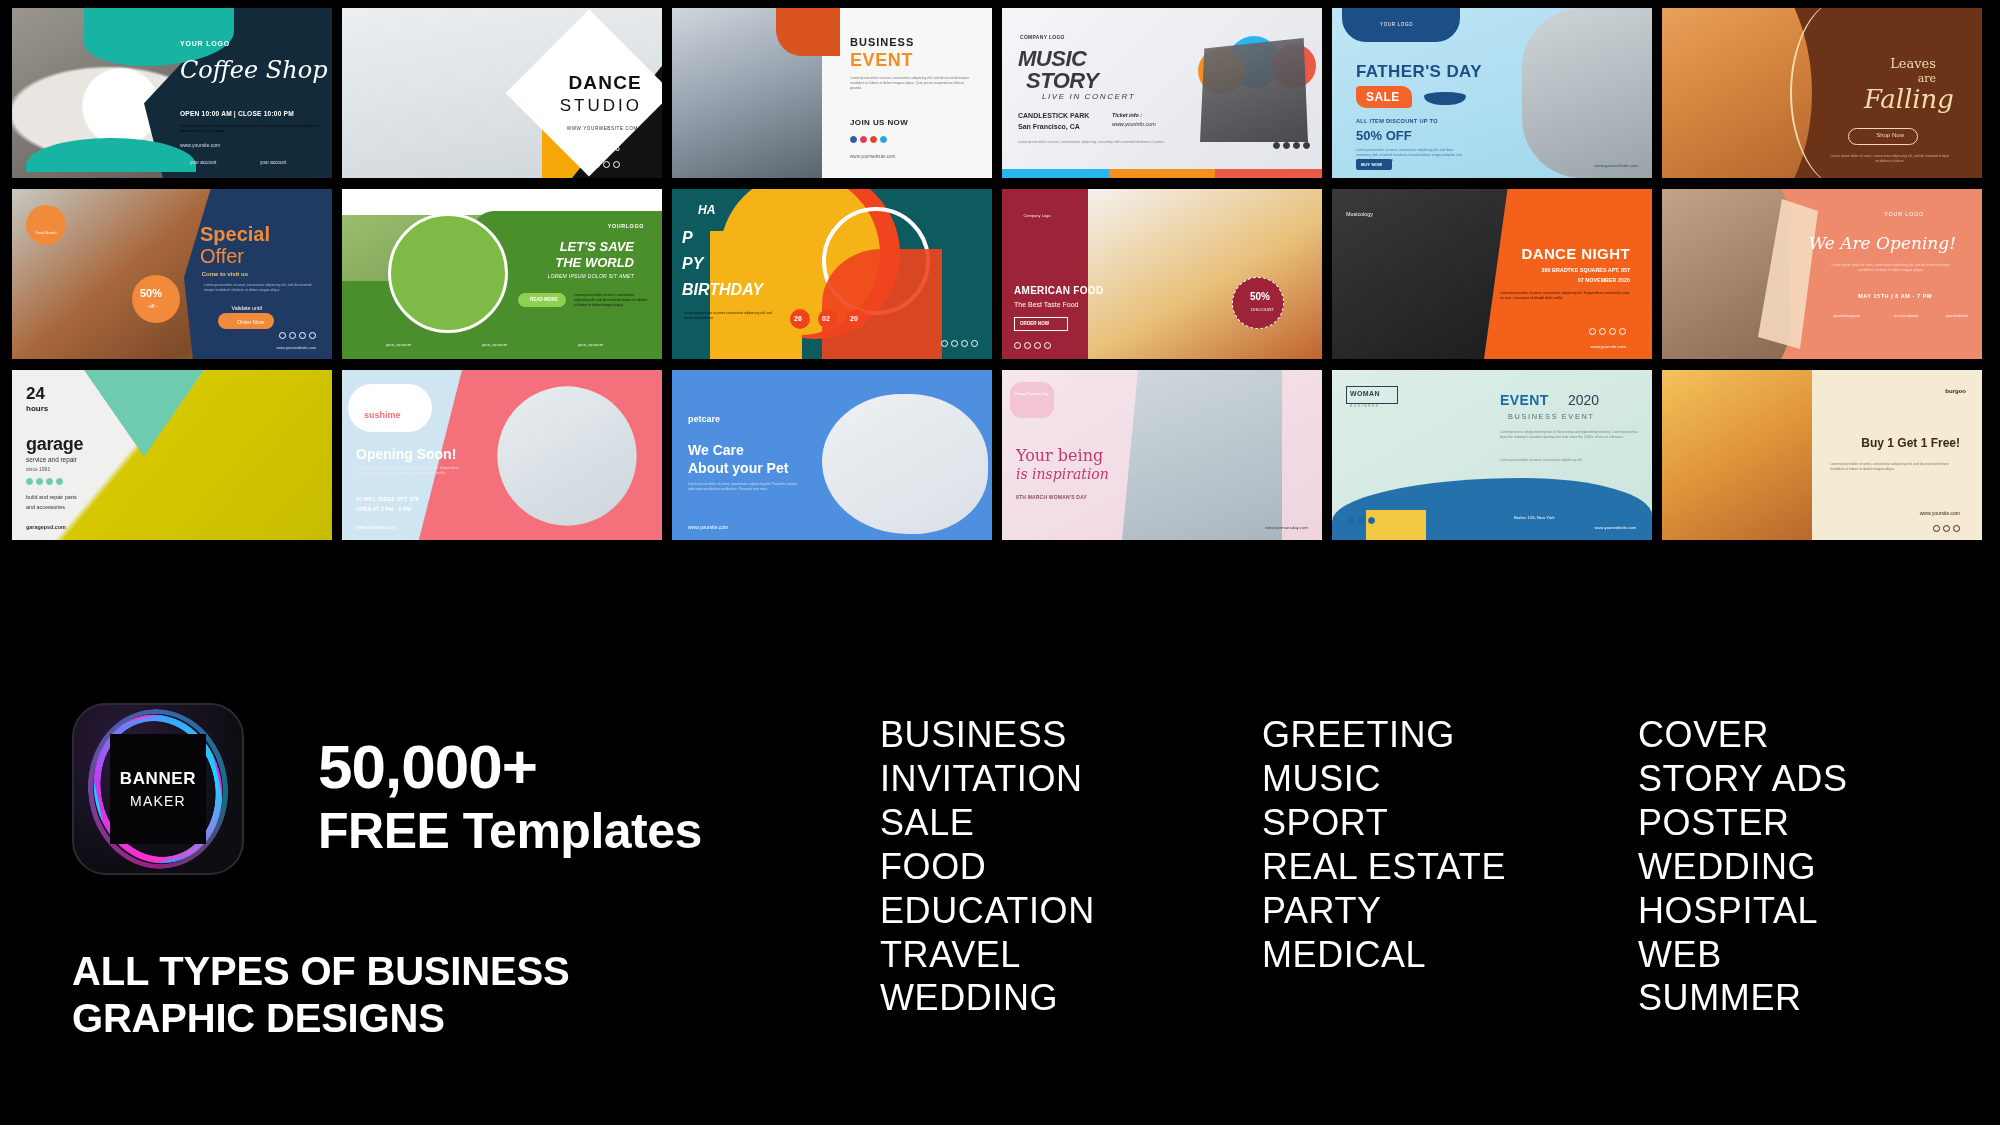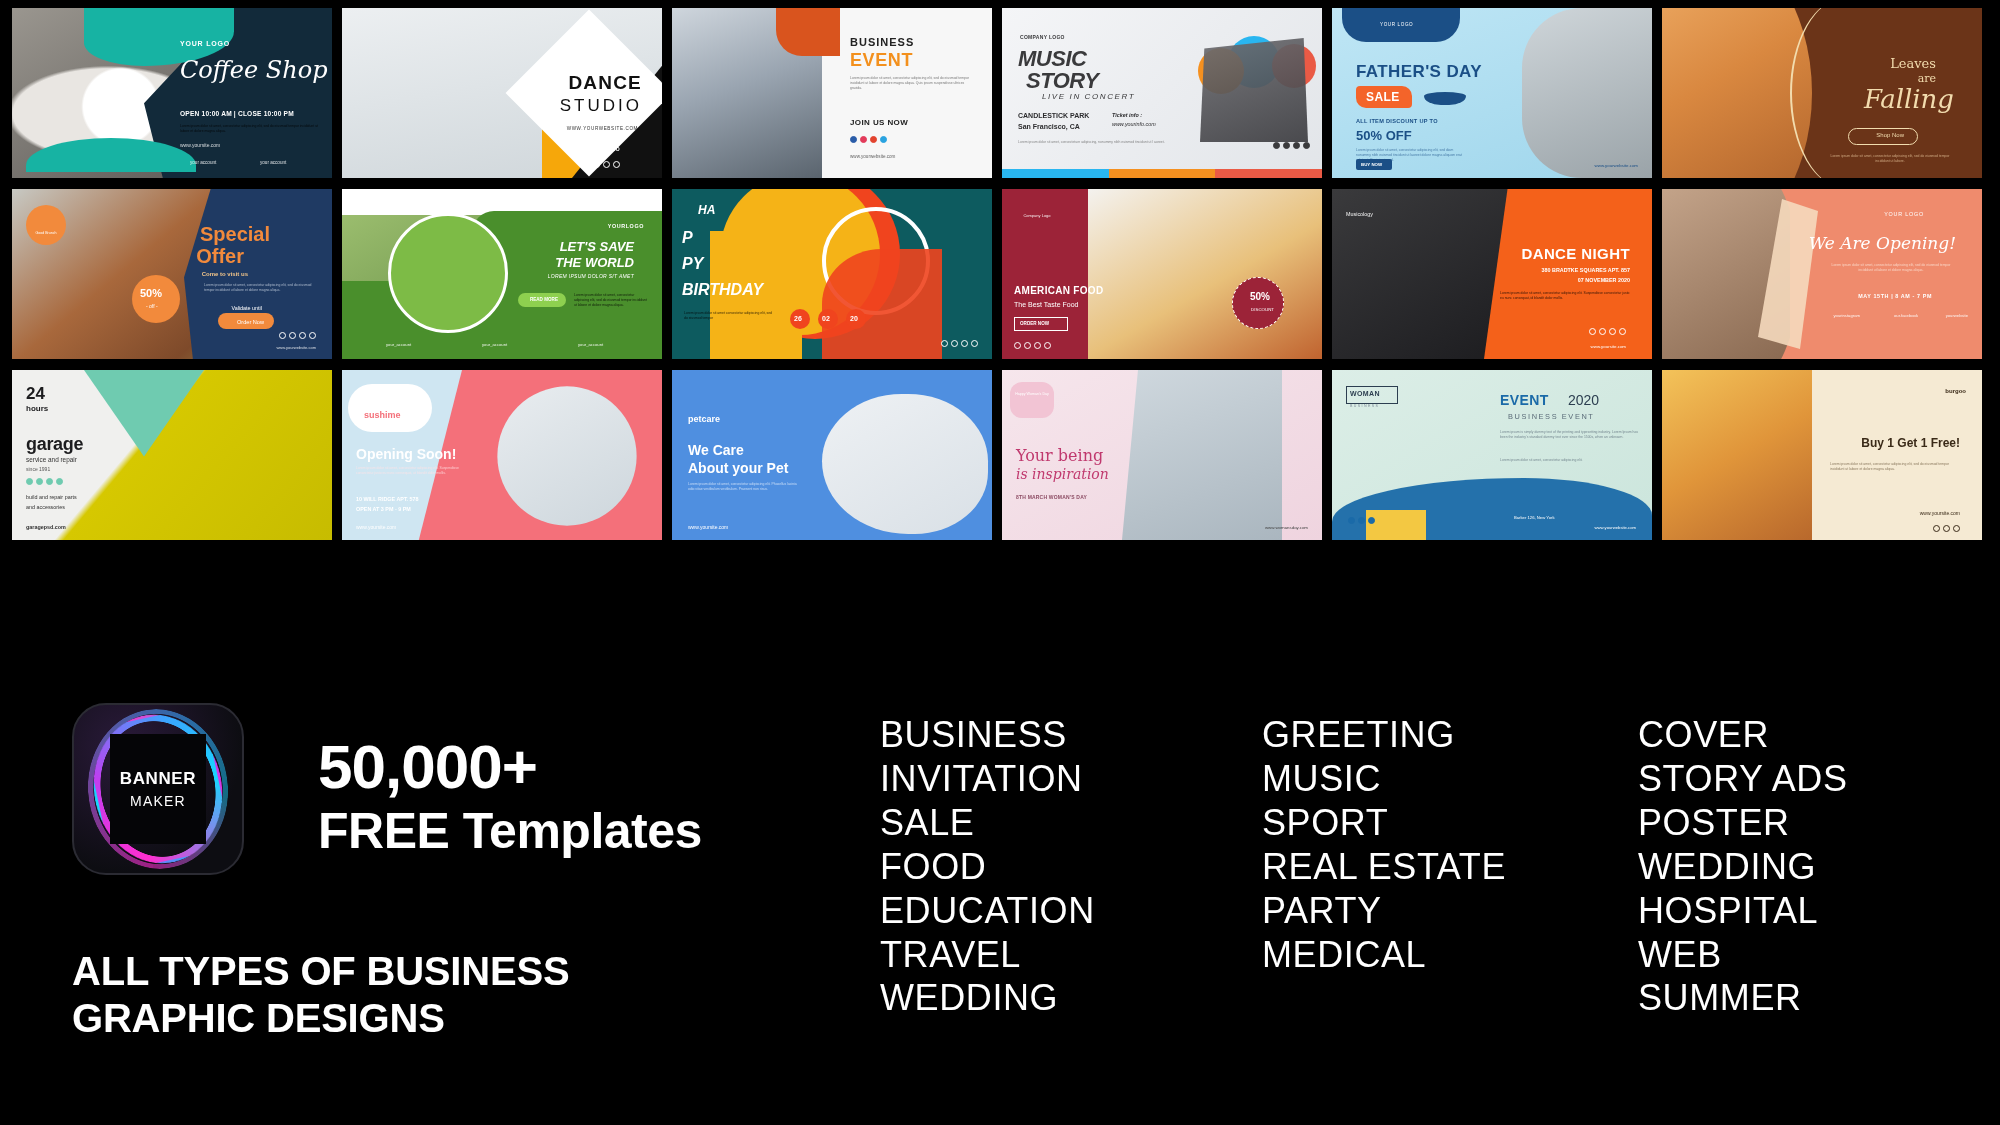--- a/index.html
+++ b/index.html
@@ -207,21 +207,21 @@
 
     <div class="grid-row">
 
       <div class="thumb">
         <div class="ph photo-food"></div>
         <div style="position:absolute;right:0;top:0;width:148px;height:170px;background:#1f3a63;
                     clip-path:polygon(18% 0,100% 0,100% 100%,6% 100%,0 52%);"></div>
         <div style="position:absolute;left:14px;top:16px;width:40px;height:40px;border-radius:50%;background:#f28a3c;"></div>
         <div class="t-txt" style="left:16px;top:42px;font-size:3.6px;width:36px;text-align:center;">Good Brunch</div>
         <div class="t-txt" style="right:62px;top:34px;color:#f28a3c;font-size:20px;font-weight:700;">Special</div>
-        <div class="t-txt" style="right:88px;top:56px;color:#f28a3c;font-size:20px;font-weight:700;">Offer</div>
+        <div class="t-txt" style="right:88px;top:56px;color:#f28a3c;font-size:20px;font-weight:400;">Offer</div>
         <div class="t-txt" style="right:84px;top:82px;color:#f0c48a;font-size:6px;font-weight:700;">Come to visit us</div>
         <div style="position:absolute;left:120px;top:86px;width:48px;height:48px;border-radius:50%;background:#f28a3c;"></div>
         <div class="t-txt" style="left:128px;top:98px;font-size:11px;font-weight:700;">50%</div>
         <div class="t-txt" style="left:134px;top:114px;font-size:5px;">- off -</div>
         <div class="t-txt lorem" style="right:18px;top:94px;width:110px;color:#cfd9e6;">Lorem ipsum dolor sit amet, consectetur adipiscing elit, sed do eiusmod tempor incididunt ut labore et dolore magna aliqua.</div>
         <div class="t-txt" style="right:70px;top:116px;font-size:5.4px;">Validate until</div>
         <div class="t-txt" style="right:70px;top:125px;font-size:5.4px;">23.01.2020</div>
         <div style="position:absolute;right:58px;bottom:30px;width:56px;height:16px;background:#f28a3c;border-radius:8px;"></div>
         <div class="t-txt" style="right:68px;bottom:34px;font-size:5.6px;">Order Now</div>
         <div class="dots" style="position:absolute;right:16px;bottom:20px;color:#fff;">

